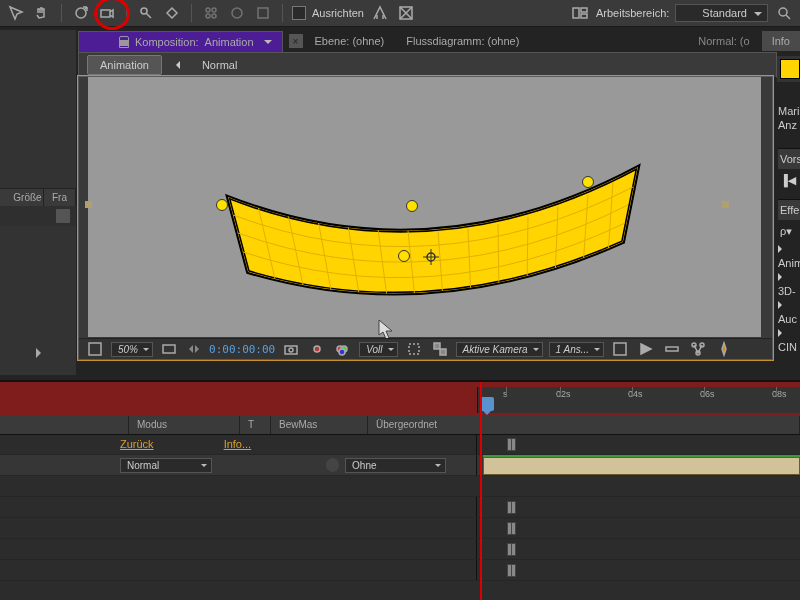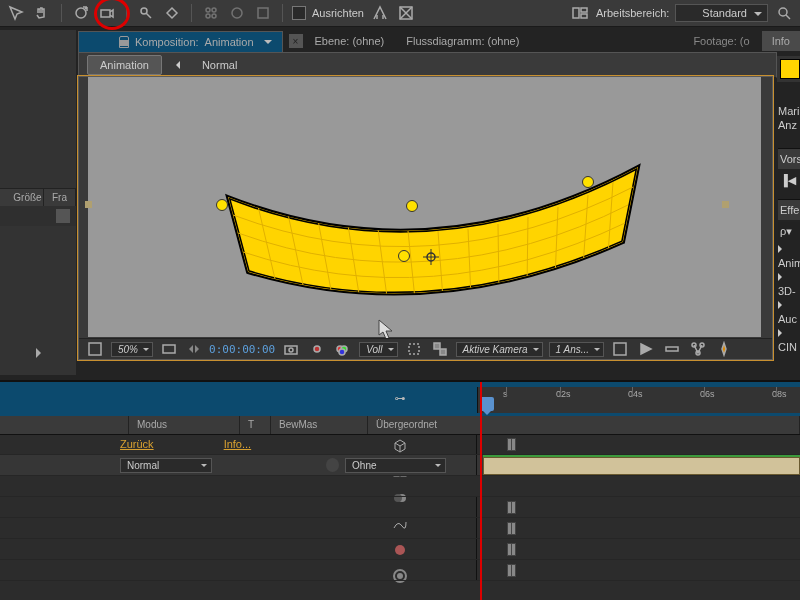--- a/index.html
+++ b/index.html
@@ -9,21 +9,21 @@
   .toolbtn svg{width:16px;height:16px;stroke:#aaa;fill:none;stroke-width:1.5}
   .divider{width:1px;height:18px;background:#555;margin:0 3px;}
   .circled{position:absolute;top:-3px;left:94px;width:30px;height:27px;border:3px solid #d00;border-radius:50%;pointer-events:none;}
   .chk{width:12px;height:12px;border:1px solid #777;background:#2a2a2a;}
   .lbl{color:#ccc;text-align:right;}
   .workspace-lbl{margin-left:auto;}
   .ws-dd{background:#2a2a2a;border:1px solid #555;color:#ccc;padding:2px 20px 2px 26px;position:relative;}
   .ws-dd:after{content:"";position:absolute;right:5px;top:7px;border:4px solid transparent;border-top-color:#bbb;}
   .panel-tabs{position:absolute;top:30px;left:78px;right:0;height:22px;display:flex;align-items:center;gap:2px;}
   .ptab{padding:4px 10px;color:#aaa;font-size:11px;display:flex;align-items:center;gap:6px;}
-  .ptab.first{background:#0c4a6e;border:1px solid #555;border-bottom:none;padding-left:40px;}
+  .ptab.first{background:#4c1d95;border:1px solid #555;border-bottom:none;padding-left:40px;}
   .lock{width:8px;height:10px;border:1px solid #999;border-radius:2px 2px 0 0;position:relative}
   .lock:after{content:"";position:absolute;top:3px;left:-1px;right:-1px;height:6px;background:#999;}
   .ptab .tri{border:4px solid transparent;border-top-color:#bbb;display:inline-block;margin-left:4px;position:relative;top:2px;}
   .xtab{width:14px;height:14px;background:#555;color:#222;display:flex;align-items:center;justify-content:center;font-size:10px;margin-left:4px;}
   .subtabs{position:absolute;top:52px;left:78px;right:23px;height:24px;background:#3a3a3a;border:1px solid #555;border-bottom:1px solid #222;display:flex;align-items:center;padding:0 8px;gap:10px;}
   .subtab{padding:3px 12px;color:#ccc;}
   .subtab.active{background:#555;border:1px solid #777;border-radius:2px;}
   .stri{border:4px solid transparent;border-right-color:#ccc;display:inline-block;}
   .viewer{position:absolute;top:76px;left:78px;width:693px;height:282px;background:#3a3a3a;border:1px solid #5a5a5a;}
   .viewer.selected{outline:1px solid #c89030;}
@@ -38,21 +38,21 @@
   .tc{font-family:monospace;color:#5da0dd;font-size:11px;}
   .spacer{flex:1;}
   .rp-tri{display:inline-block;border:4px solid transparent;border-left-color:#ccc;margin-right:2px;}
   .swatch{width:18px;height:18px;background:#ffd400;border:1px solid #000;}
   .left-strip{position:absolute;top:30px;left:0;width:76px;height:345px;background:#333;}
   .ls-header{position:absolute;top:158px;left:0;right:0;height:18px;background:#3a3a3a;border-top:1px solid #222;border-bottom:1px solid #222;display:flex;padding-left:12px;}
   .ls-col{flex:1;text-align:center;padding:3px 0;color:#aaa;font-size:10px;border-right:1px solid #222;}
   .ls-row{position:absolute;top:176px;left:0;right:0;height:20px;background:#2f2f2f;display:flex;align-items:center;justify-content:flex-end;padding-right:6px;}
   .tiny-icon{width:14px;height:14px;background:#555;}
   .timeline{position:absolute;top:380px;left:0;right:0;bottom:0;background:#2c2c2c;border-top:2px solid #111;}
-  .tl-toolbar{height:34px;background:#0c4a6e;display:flex;align-items:center;padding:0 11px;gap:10px;border-bottom:1px solid #111;position:relative;flex-direction:column;}
+  .tl-toolbar{height:34px;background:#7f1d1d;display:flex;align-items:center;padding:0 11px;gap:10px;border-bottom:1px solid #111;position:relative;}
   .tl-toolbar .spacer{flex:1}
   .tlbtn{width:20px;height:20px;display:flex;align-items:center;justify-content:center;}
   .tl-ruler{position:absolute;top:5px;left:477px;right:0;height:26px;background:#333;border-left:1px solid #111}
   .tl-ruler .tick{position:absolute;top:0;width:1px;height:10px;background:#666;}
   .tl-ruler .tlabel{position:absolute;top:2px;color:#aaa;font-size:9px;}
   .playhead{position:absolute;top:0;left:480px;width:2px;background:#d00;z-index:5;}
   .ph-head{position:absolute;top:0;left:-6px;width:14px;height:14px;background:#5a92cf;border-radius:2px;}
   .ph-head:after{content:"";position:absolute;top:13px;left:2px;border:5px solid transparent;border-top-color:#5a92cf;}
   .tl-header{position:absolute;top:34px;left:0;right:0;height:18px;background:#3a3a3a;display:flex;border-bottom:1px solid #111;}
   .tlh-cell{padding:3px 8px;color:#aaa;font-size:10px;border-right:1px solid #222;}
@@ -181,21 +181,21 @@
 <div class="panel-tabs">
   <div class="ptab first">
     <span class="lock"></span>
     <span>Komposition:</span>
     <span>Animation</span>
     <span class="tri"></span>
   </div>
   <div class="xtab">×</div>
   <div class="ptab">Ebene: (ohne)</div>
   <div class="ptab">Flussdiagramm: (ohne)</div>
-  <div class="ptab footage">Footage: (o</div>
+  <div class="ptab footage">Normal: (o</div>
   <div class="ptab" style="background:#4a4a4a">Info</div>
 </div>
 
 <div class="subtabs">
   <div class="subtab active">Animation</div>
   <span class="stri"></span>
   <div class="subtab">Normal</div>
 </div>
 
 <div class="viewer selected">

